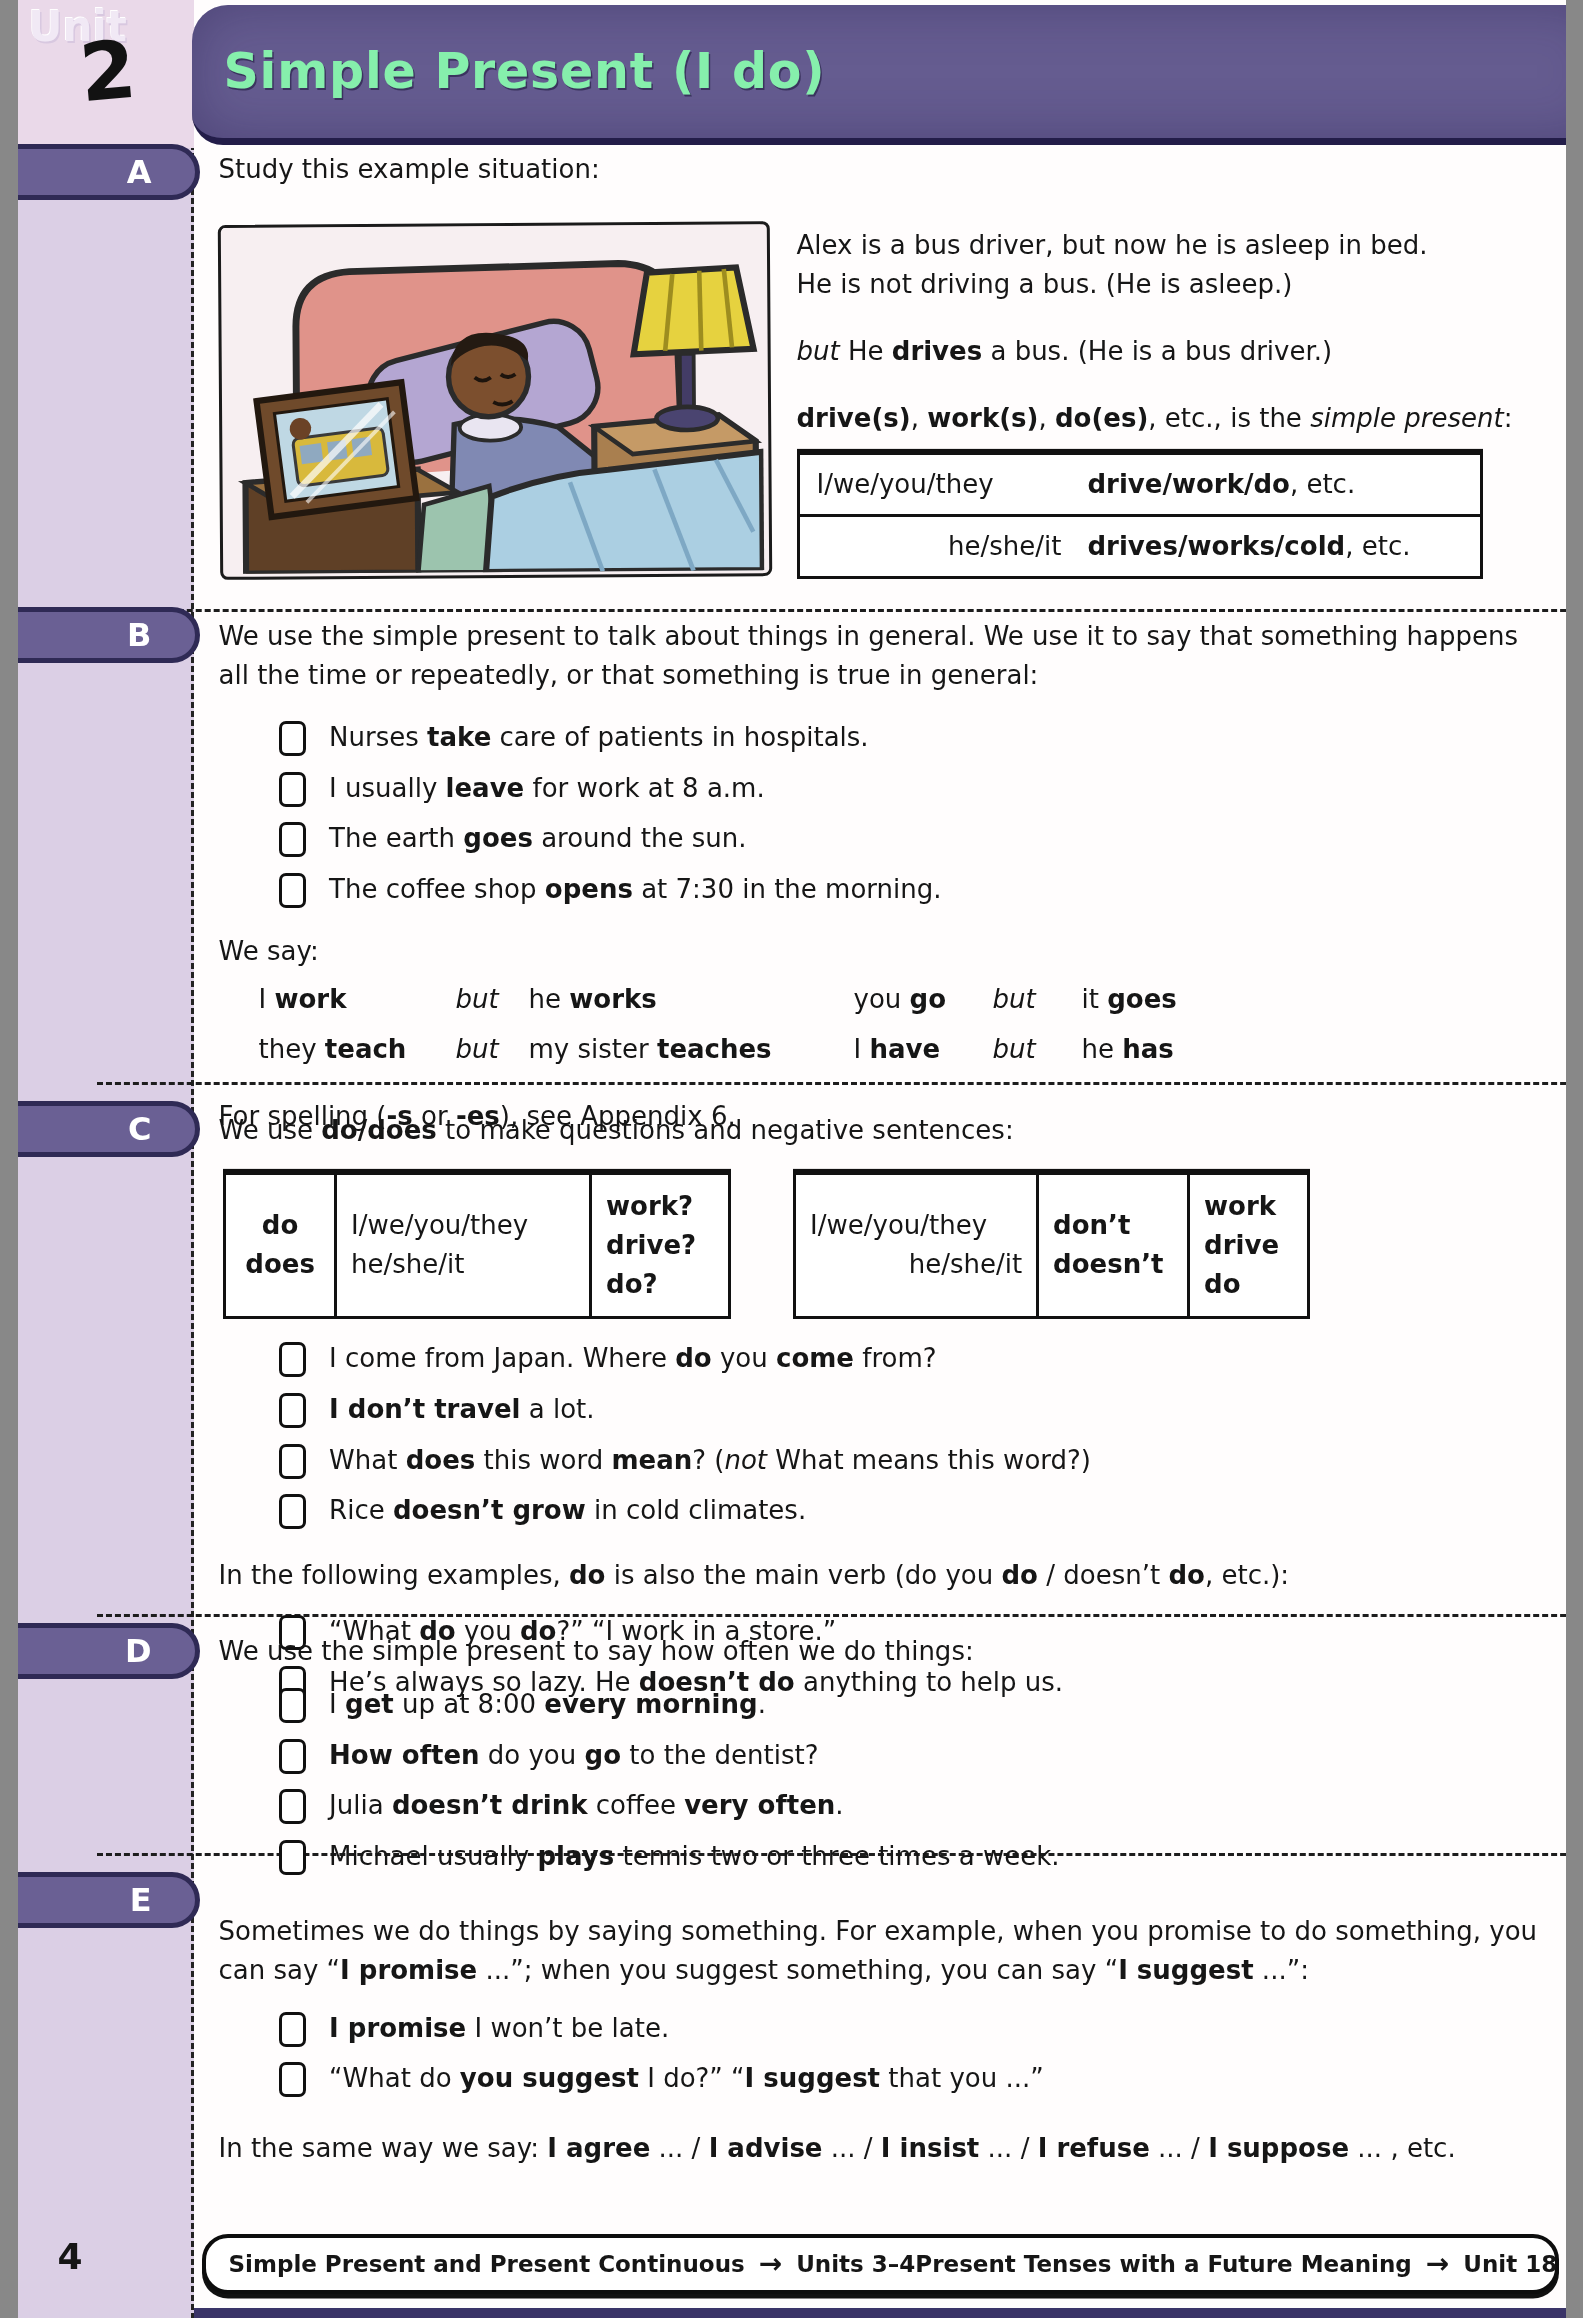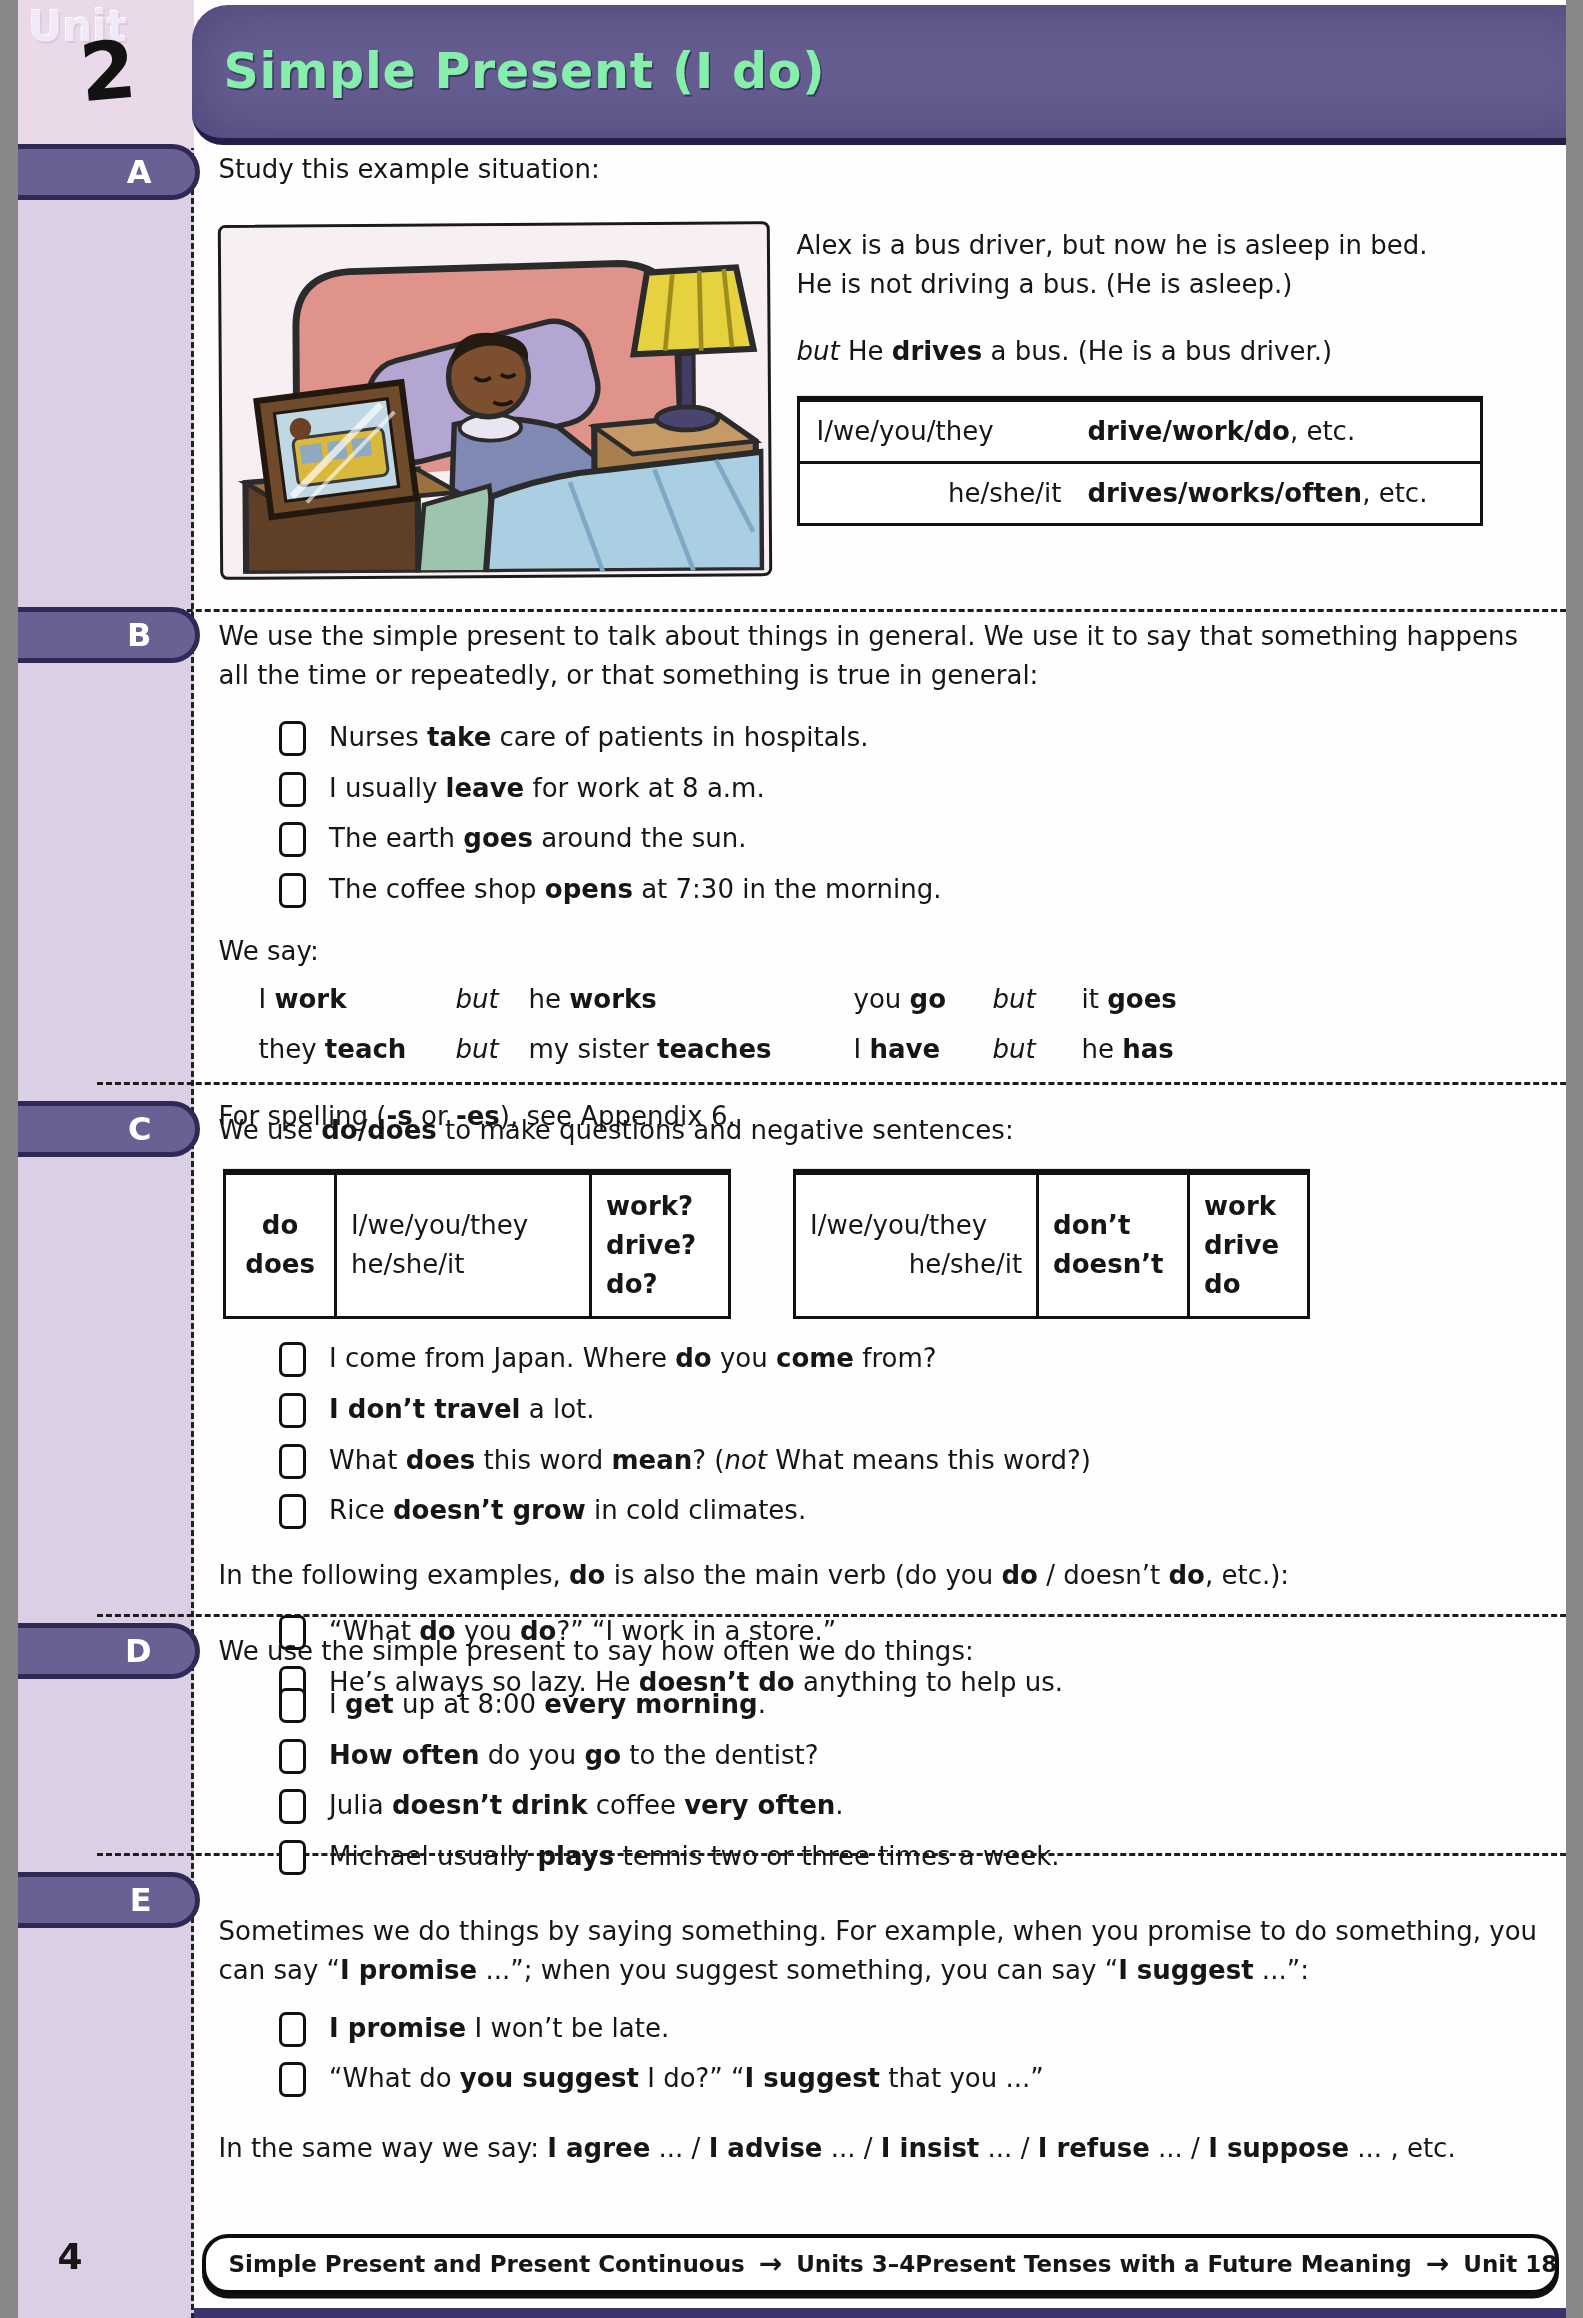--- a/index.html
+++ b/index.html
@@ -183,28 +183,29 @@
           <path d="M340 450 L348 352 Q420 324 500 318 L700 296 L700 450 Z" fill="#abcfe2" stroke="#2b2b2b" stroke-width="8"></path>
           <path d="M450 334 L492 450" stroke="#7ea8c4" stroke-width="6" fill="none"></path>
           <path d="M560 318 L610 450" stroke="#7ea8c4" stroke-width="6" fill="none"></path>
           <path d="M640 306 L688 400" stroke="#7ea8c4" stroke-width="6" fill="none"></path>
         </svg>
       </div>
       <div class="a-right">
         <div>Alex is a bus driver, but now he is asleep in bed.</div>
         <div class="a-line2">He is not driving a bus.  (He is asleep.)</div>
         <div class="a-line3"><i>but</i>  He <b>drives</b> a bus.  (He is a bus driver.)</div>
+        <div><b>drive(s)</b>, <b>work(s)</b>, <b>do(es)</b>, etc., is the <i>simple present</i>:</div>
         <div class="a-table">
           <div class="a-row">
             <span>I/we/you/they</span>
             <span class="a-verbs"><b>drive/work/do</b>, etc.</span>
           </div>
           <div class="a-row">
             <span class="a-sub-right">he/she/it</span>
-            <span class="a-verbs"><b>drives/works/often</b>, etc.</span>
+            <span class="a-verbs"><b>drives/works/cold</b>, etc.</span>
           </div>
         </div>
       </div>
     </div>
   </div>
 
   <div class="sec" style="top:617px;">
     <div class="b-intro">We use the simple present to talk about things in general.  We use it to say that something happens all the time or repeatedly, or that something is true in general:</div>
     <ul class="bullets b-bullets">
       <li>

